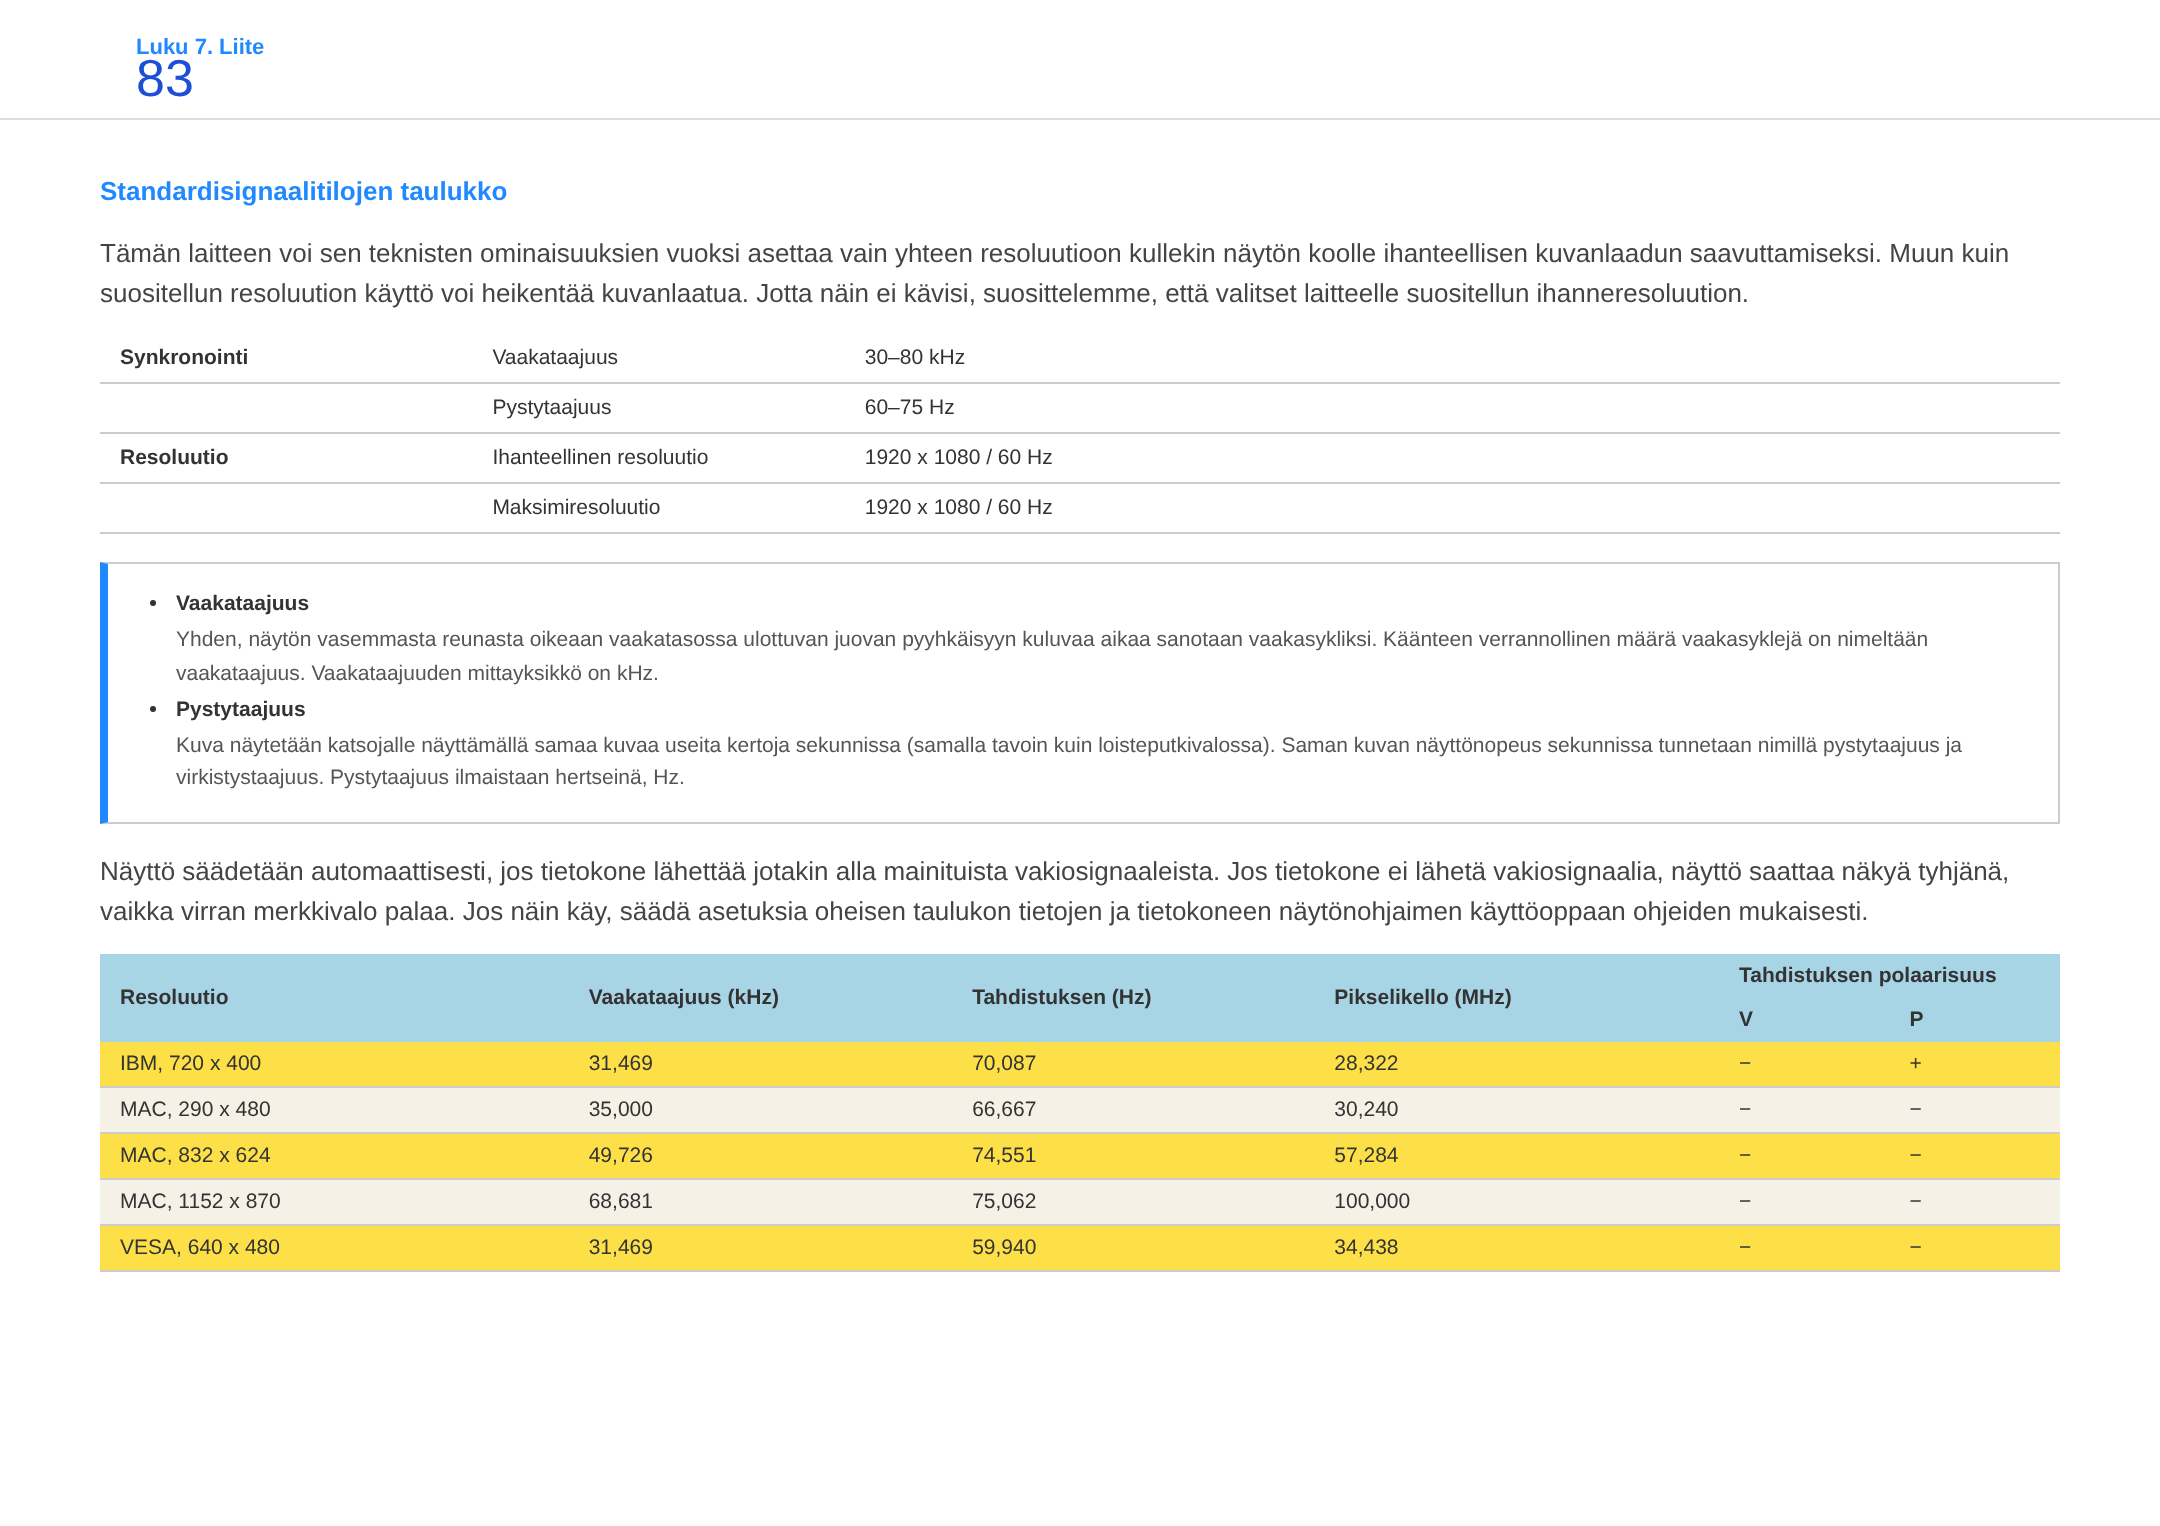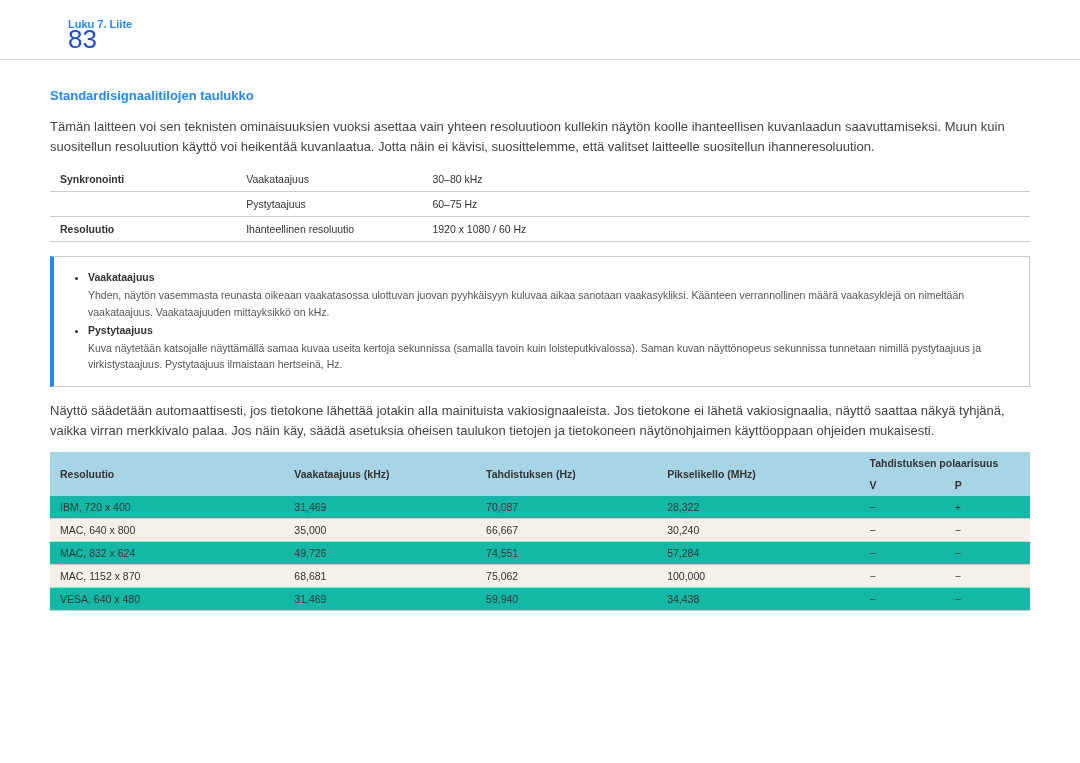--- a/index.html
+++ b/index.html
@@ -73,21 +73,21 @@
     padding: 10px 16px;
     background: #fff;
   }
   .note-box ul { list-style: disc; padding-left: 18px; }
   .note-box li { margin: 4px 0; }
   .note-term { font-weight: bold; font-size: 10.5px; }
   .note-desc { font-weight: normal; color: #555; display: block; margin-top: 4px; line-height: 1.55; font-size: 10.5px; }
   .para2 { margin-top: 6px; margin-bottom: 8px; }
   table.t2 .subhdr td { background: #a8d5e5; font-weight: bold; border-bottom: none; }
   table.t2 td { padding: 5px 10px; }
-  .alt { background: #14b8a6; }
+  .alt { background: #fde047; }
   .alt2 { background: #f6f1e7; }
 </style>
 </head>
 <body>
 
 <div class="header">
   <div class="chapter">Luku 7. Liite</div>
   <div class="page-num">83</div>
 </div>
 
@@ -110,20 +110,25 @@
       <td>30–80 kHz</td>
     </tr>
     <tr>
       <td class="label-cell"></td>
       <td>Pystytaajuus</td>
       <td>60–75 Hz</td>
     </tr>
     <tr>
       <td class="label-cell">Resoluutio</td>
       <td>Ihanteellinen resoluutio</td>
+      <td>1920 x 1080 / 60 Hz</td>
+    </tr>
+    <tr>
+      <td class="label-cell"></td>
+      <td>Maksimiresoluutio</td>
       <td>1920 x 1080 / 60 Hz</td>
     </tr>
   </tbody>
     </table>
 
   <div class="note-box">
     <ul>
       <li>
         <span class="note-term">Vaakataajuus</span>
         <span class="note-desc">Yhden, näytön vasemmasta reunasta oikeaan vaakatasossa ulottuvan juovan pyyhkäisyyn kuluvaa aikaa sanotaan vaakasykliksi. Käänteen verrannollinen määrä vaakasyklejä on nimeltään vaakataajuus. Vaakataajuuden mittayksikkö on kHz.</span>
@@ -160,21 +165,21 @@
     </tr>
     <tr class="alt">
       <td>IBM, 720 x 400</td>
       <td>31,469</td>
       <td>70,087</td>
       <td>28,322</td>
       <td>−</td>
       <td>+</td>
     </tr>
     <tr class="alt2">
-      <td>MAC, 640 x 800</td>
+      <td>MAC, 290 x 480</td>
       <td>35,000</td>
       <td>66,667</td>
       <td>30,240</td>
       <td>−</td>
       <td>−</td>
     </tr>
     <tr class="alt">
       <td>MAC, 832 x 624</td>
       <td>49,726</td>
       <td>74,551</td>

